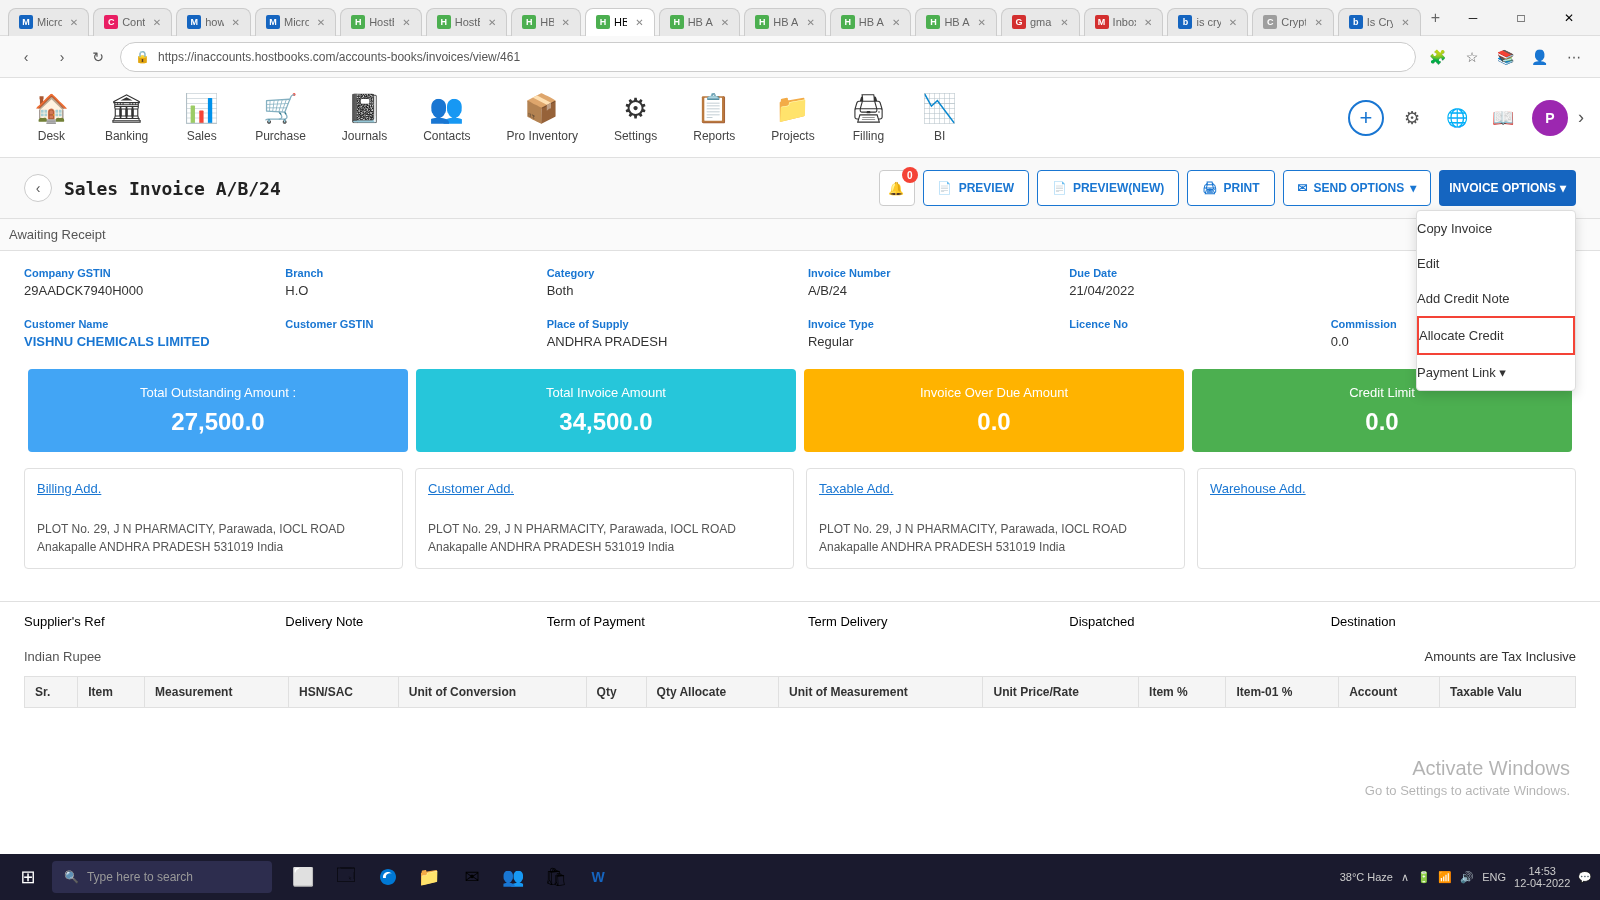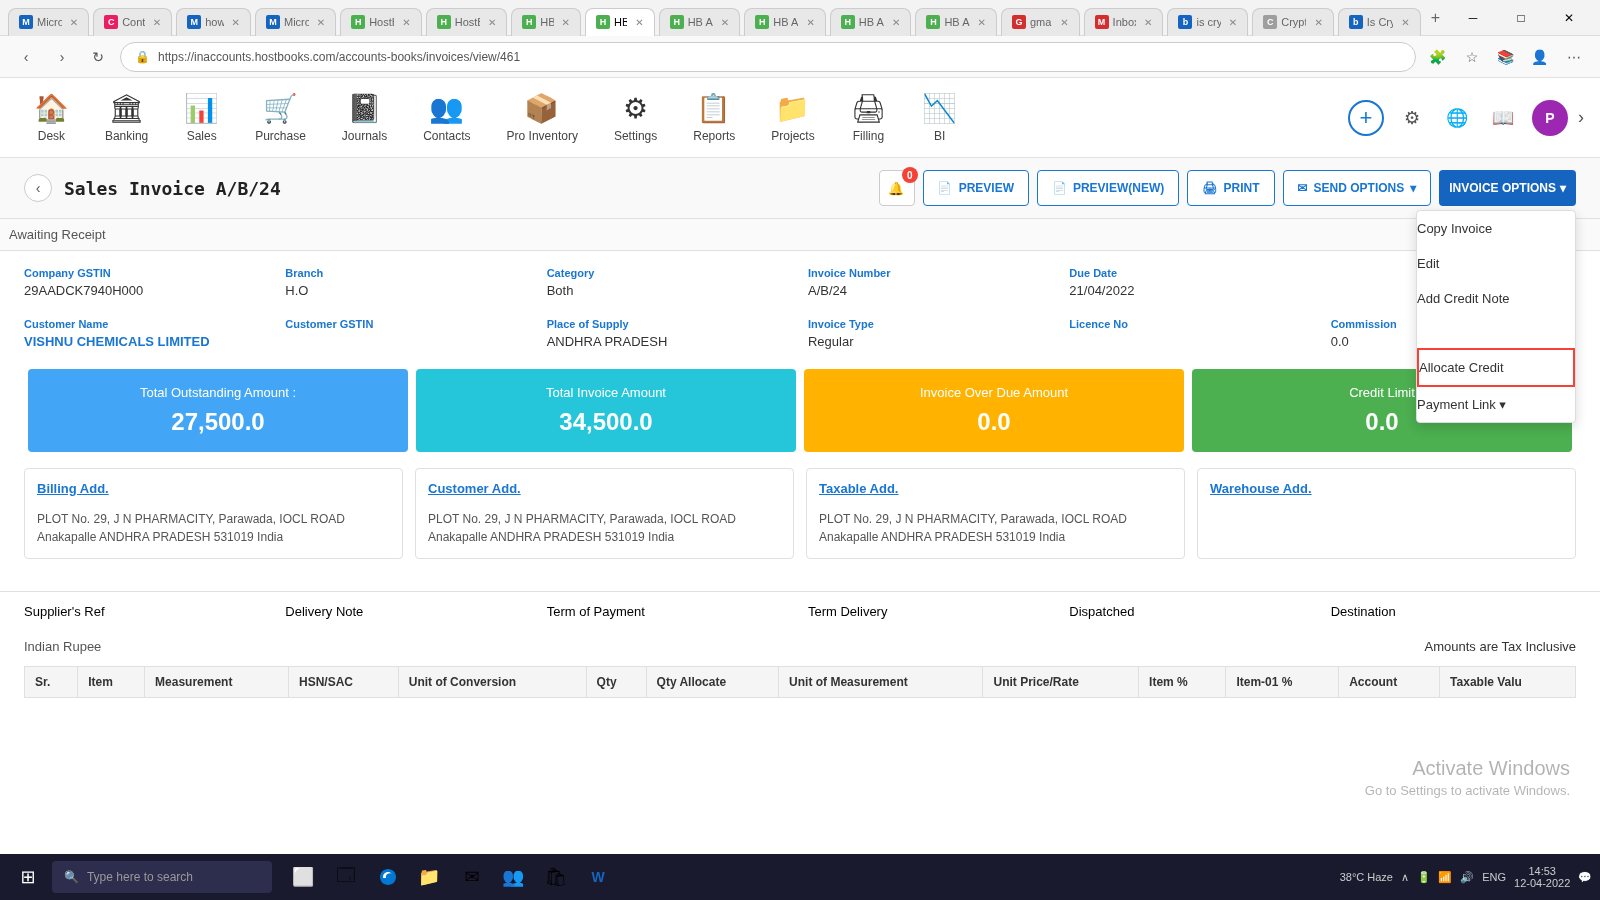--- a/index.html
+++ b/index.html
@@ -225,23 +225,23 @@
       grid-template-columns: repeat(4, 1fr);
       gap: 12px;
       margin-bottom: 16px;
     }
     .address-box {
       border: 1px solid #e0e0e0;
       border-radius: 4px;
       padding: 12px;
     }
     .address-link {
-      color: #1976d2; font-weight: 700; font-size: 13px;
+      color: #1976d2; font-weight: 400; font-size: 13px;
       text-decoration: underline; cursor: pointer; display: block;
-      margin-bottom: 14px;
+      margin-bottom: 24px;
     }
     .address-text { font-size: 12px; color: #555; line-height: 1.5; }
 
     
     .bottom-fields {
       display: grid;
       grid-template-columns: repeat(6, 1fr);
       gap: 16px;
       padding: 12px 24px;
       border-top: 1px solid #e0e0e0;
@@ -523,21 +523,21 @@
         <div class="dropdown-menu">
           <div class="dropdown-item">
             <span>Copy Invoice</span>
           </div>
           <div class="dropdown-item">
             <span>Edit</span>
           </div>
           <div class="dropdown-item">
             <span>Add Credit Note</span>
           </div>
-          <div class="dropdown-item highlighted" style="border:2px solid #f44336;margin-top:32px;">
+          <div class="dropdown-item highlighted" style="border:2px solid #f44336;">
             <span>Allocate Credit</span>
           </div>
           <div class="dropdown-item">
             <span>Payment Link ▾</span>
           </div>
         </div>
       </div>
     </div>
   </div>
 

